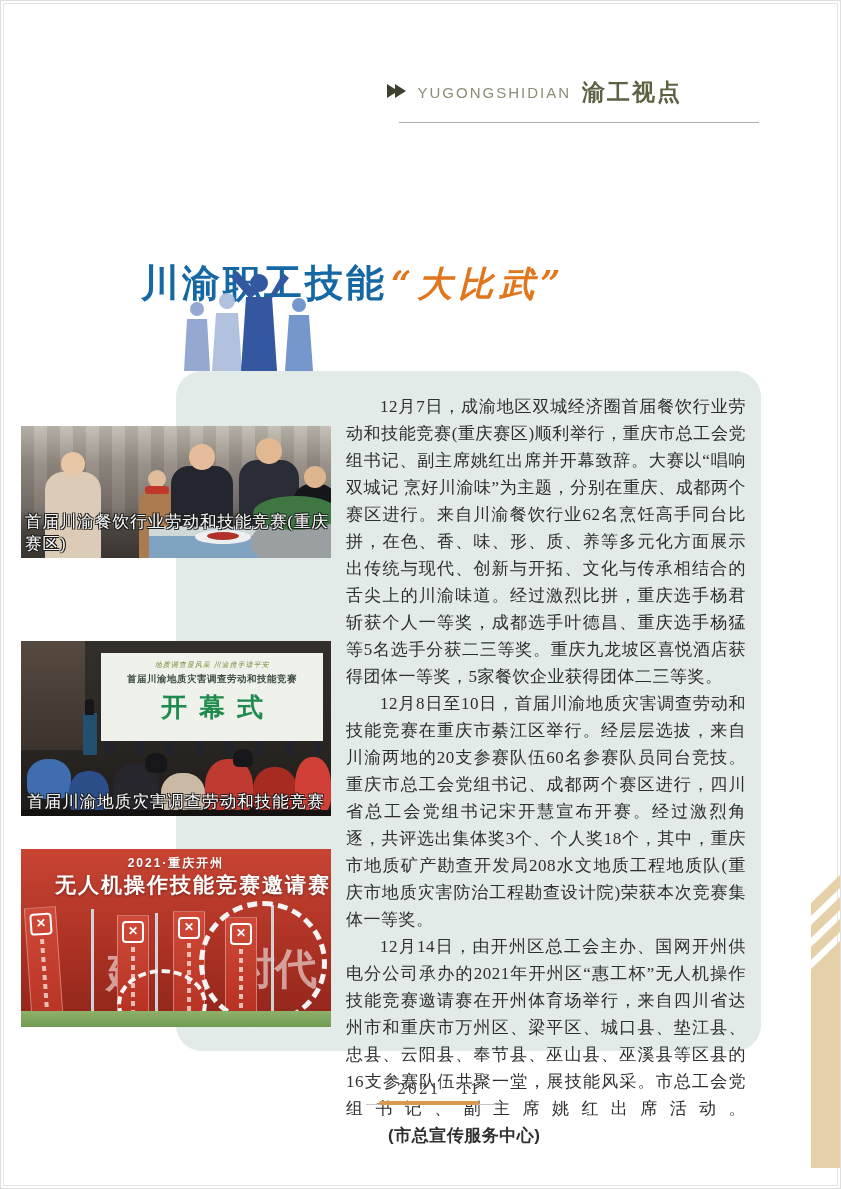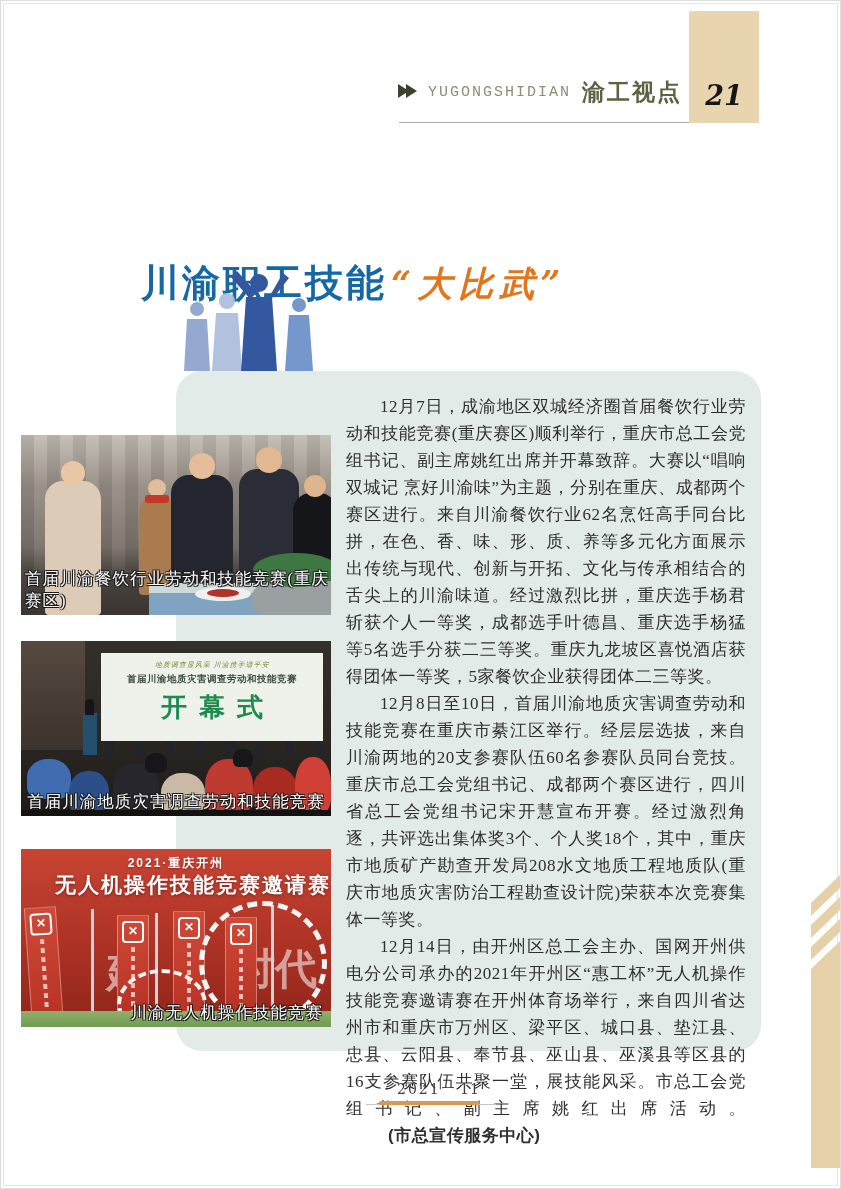--- a/index.html
+++ b/index.html
@@ -5,21 +5,21 @@
   html,body{margin:0;padding:0;background:#f2f2f2;}
   .page{position:relative;width:841px;height:1189px;background:#ffffff;margin:0 auto;
         font-family:"Liberation Serif","DejaVu Serif",serif;overflow:hidden;
         border:1px solid #ddd;box-sizing:border-box;}
   .frame{position:absolute;inset:2px;border:1px solid #e6e6e6;pointer-events:none;}
 
   
   .header{position:absolute;top:76px;right:158px;display:flex;align-items:center;gap:11px;}
   .tri{width:0;height:0;border-left:11px solid #3c412e;border-top:7px solid transparent;border-bottom:7px solid transparent;display:inline-block;}
   .tri+.tri{margin-left:-3px;}
-  .pinyin{font-family:Liberation Mono, monospace;font-size:15px;letter-spacing:2px;color:#8d8d76;}
+  .pinyin{font-family:Liberation Sans, sans-serif;font-size:15px;letter-spacing:2px;color:#8d8d76;}
   .htitle{font-family:"Liberation Sans","DejaVu Sans",sans-serif;font-size:23px;font-weight:bold;color:#5c6242;letter-spacing:2px;}
   .header-line{position:absolute;top:121px;left:398px;width:360px;height:1px;background:#a9adad;}
   .pagebox{position:absolute;left:688px;top:10px;width:70px;height:112px;background:#e8d4ae;
            display:flex;align-items:flex-end;justify-content:center;padding-bottom:12px;box-sizing:border-box;}
   .pagenum{font-family:"DejaVu Serif",serif;font-style:italic;font-weight:bold;font-size:27px;color:#161616;}
 
   
   .hl{position:absolute;white-space:nowrap;}
   .hl1{left:140px;top:216px;margin-top:41px;}
   .hl2{left:467px;top:278px;}
@@ -29,21 +29,21 @@
 
   
   .panel{position:absolute;left:175px;top:370px;width:585px;height:680px;background:#e3ebe8;border-radius:26px;}
   .article{position:absolute;left:345px;top:392px;width:400px;font-size:17px;line-height:27px;
            color:#2e2e2e;text-align:justify;letter-spacing:0.5px;}
   .article p{margin:0;text-indent:2em;}
   .byline{font-family:"Liberation Sans","DejaVu Sans",sans-serif;font-weight:bold;margin-left:42px;white-space:nowrap;}
 
   
   .photo{position:absolute;left:20px;width:310px;overflow:hidden;}
-  .photo1{top:434px;height:180px;}
+  .photo1{top:425px;height:132px;}
   .photo2{top:640px;height:175px;}
   .photo3{top:848px;height:178px;}
   .caption{position:absolute;bottom:3px;left:0;width:100%;color:#fff;font-size:16.5px;letter-spacing:1px;
            font-family:"Liberation Serif","DejaVu Serif",serif;
            text-shadow:-1px -1px 0 #1b1b1b,1px -1px 0 #1b1b1b,-1px 1px 0 #1b1b1b,1px 1px 0 #1b1b1b;
            box-sizing:border-box;}
   .cap-left{text-align:left;padding-left:4px;}
   .cap-center{text-align:center;}
   .cap-right{text-align:right;padding-right:8px;}
 
@@ -104,23 +104,20 @@
 
 <div class="page">
   <div class="frame"></div>
 
   <div class="header">
     <span><span class="tri"></span><span class="tri"></span></span>
     <span class="pinyin">YUGONGSHIDIAN</span>
     <span class="htitle">渝工视点</span>
   </div>
   <div class="header-line"></div>
-  <div class="pagebox">
-    <span class="pagenum">21</span>
-  </div>
 
   <div class="hl hl1">
     <span class="hl-blue">川渝职工技能</span>
     <span class="hl-orange">“大比武”</span>
   </div>
 
   <svg class="figures" viewBox="0 0 152 102">
     <g fill="#8fa4cf" opacity="0.95">
         <circle cx="18" cy="40" r="7"></circle>
         <path d="M8 50 L28 50 L31 102 L5 102 Z"></path>
@@ -221,21 +218,20 @@
     <div class="vbanner" style="left:204px;top:68px;height:126px;">
         <span class="drone-logo">✕</span>
         <span class="vb-text"></span>
       </div>
     <div class="pole" style="left:70px;top:60px;height:118px;"></div>
     <div class="pole" style="left:134px;top:64px;height:114px;"></div>
     <div class="pole" style="left:250px;top:56px;height:122px;"></div>
     <div class="hoop" style="left:178px;top:52px;width:128px;height:124px;"></div>
     <div class="hoop" style="left:96px;top:120px;width:90px;height:70px;border-width:4px;"></div>
     <div class="p3-grass"></div>
-    <div class="caption cap-right">川渝无人机操作技能竞赛</div>
   </div>
 
   <span class="fyear">2021</span>
   <span class="fissue">11</span>
   <div class="fline"></div>
   <div class="oline"></div>
 
   <svg class="deco" viewBox="0 0 31 295">
     <polygon points="31,0 31,13 0,43 0,30" fill="#e5d0a8"></polygon>
     <polygon points="31,22 31,35 0,65 0,52" fill="#e5d0a8"></polygon>

